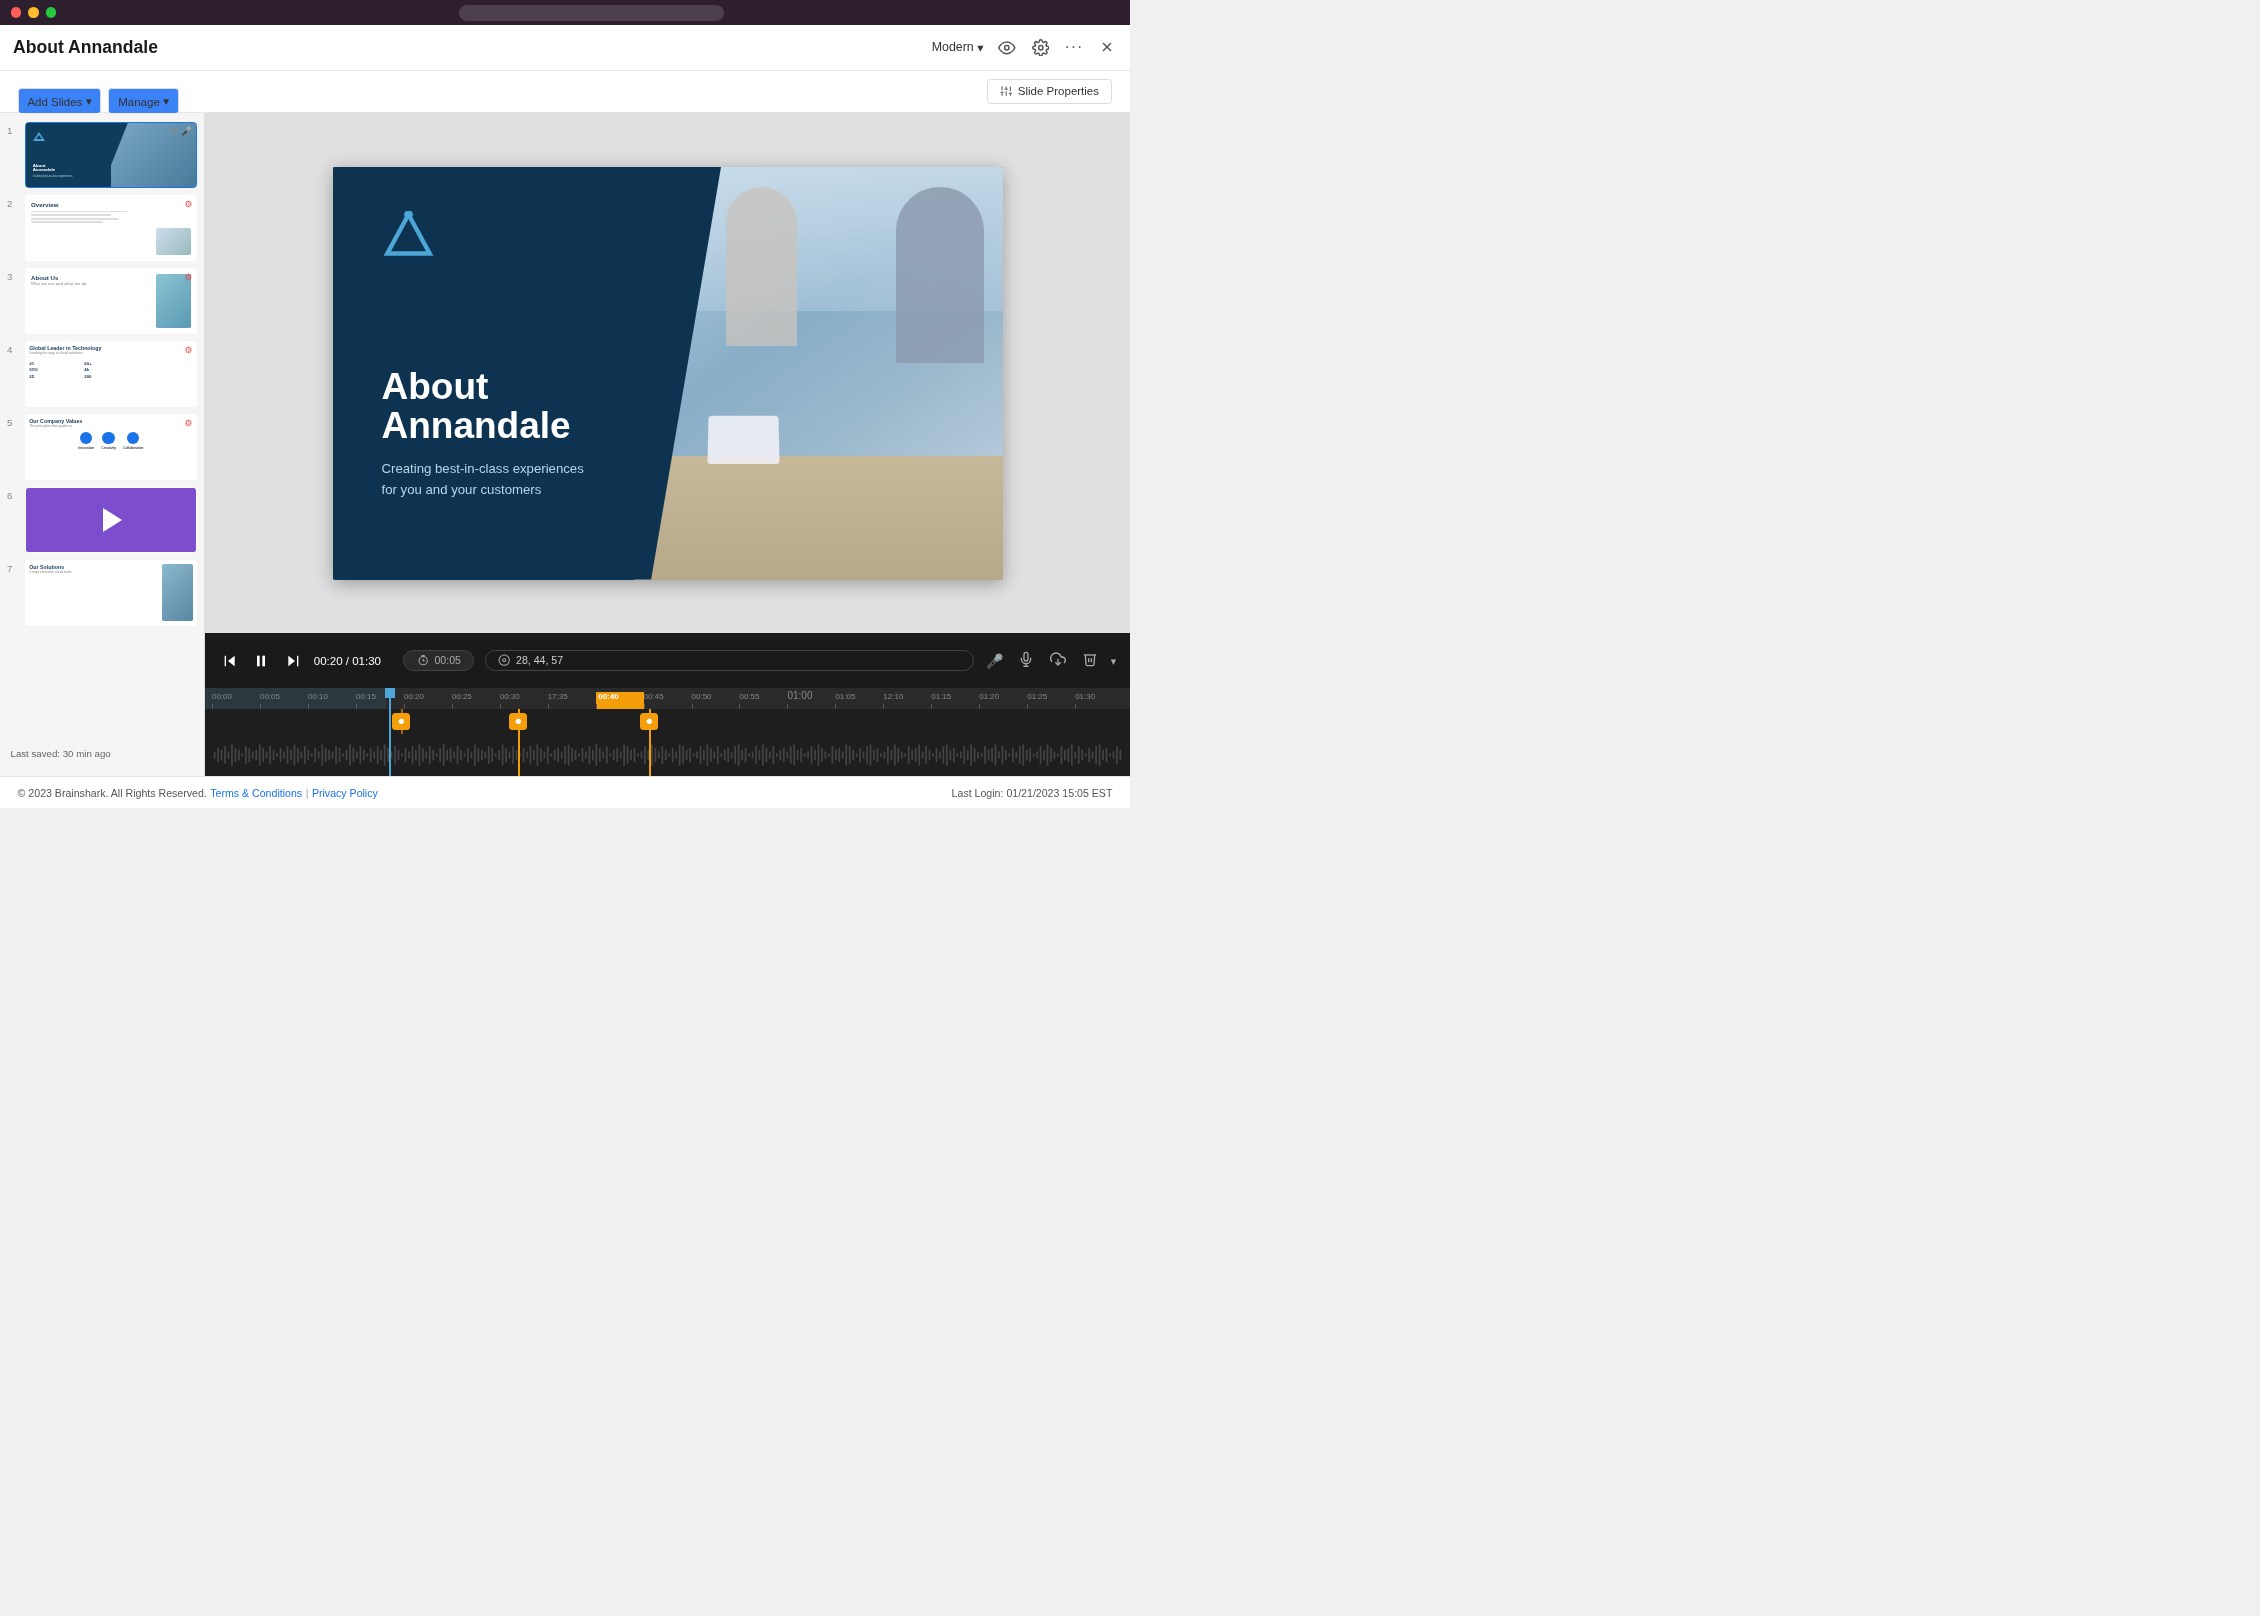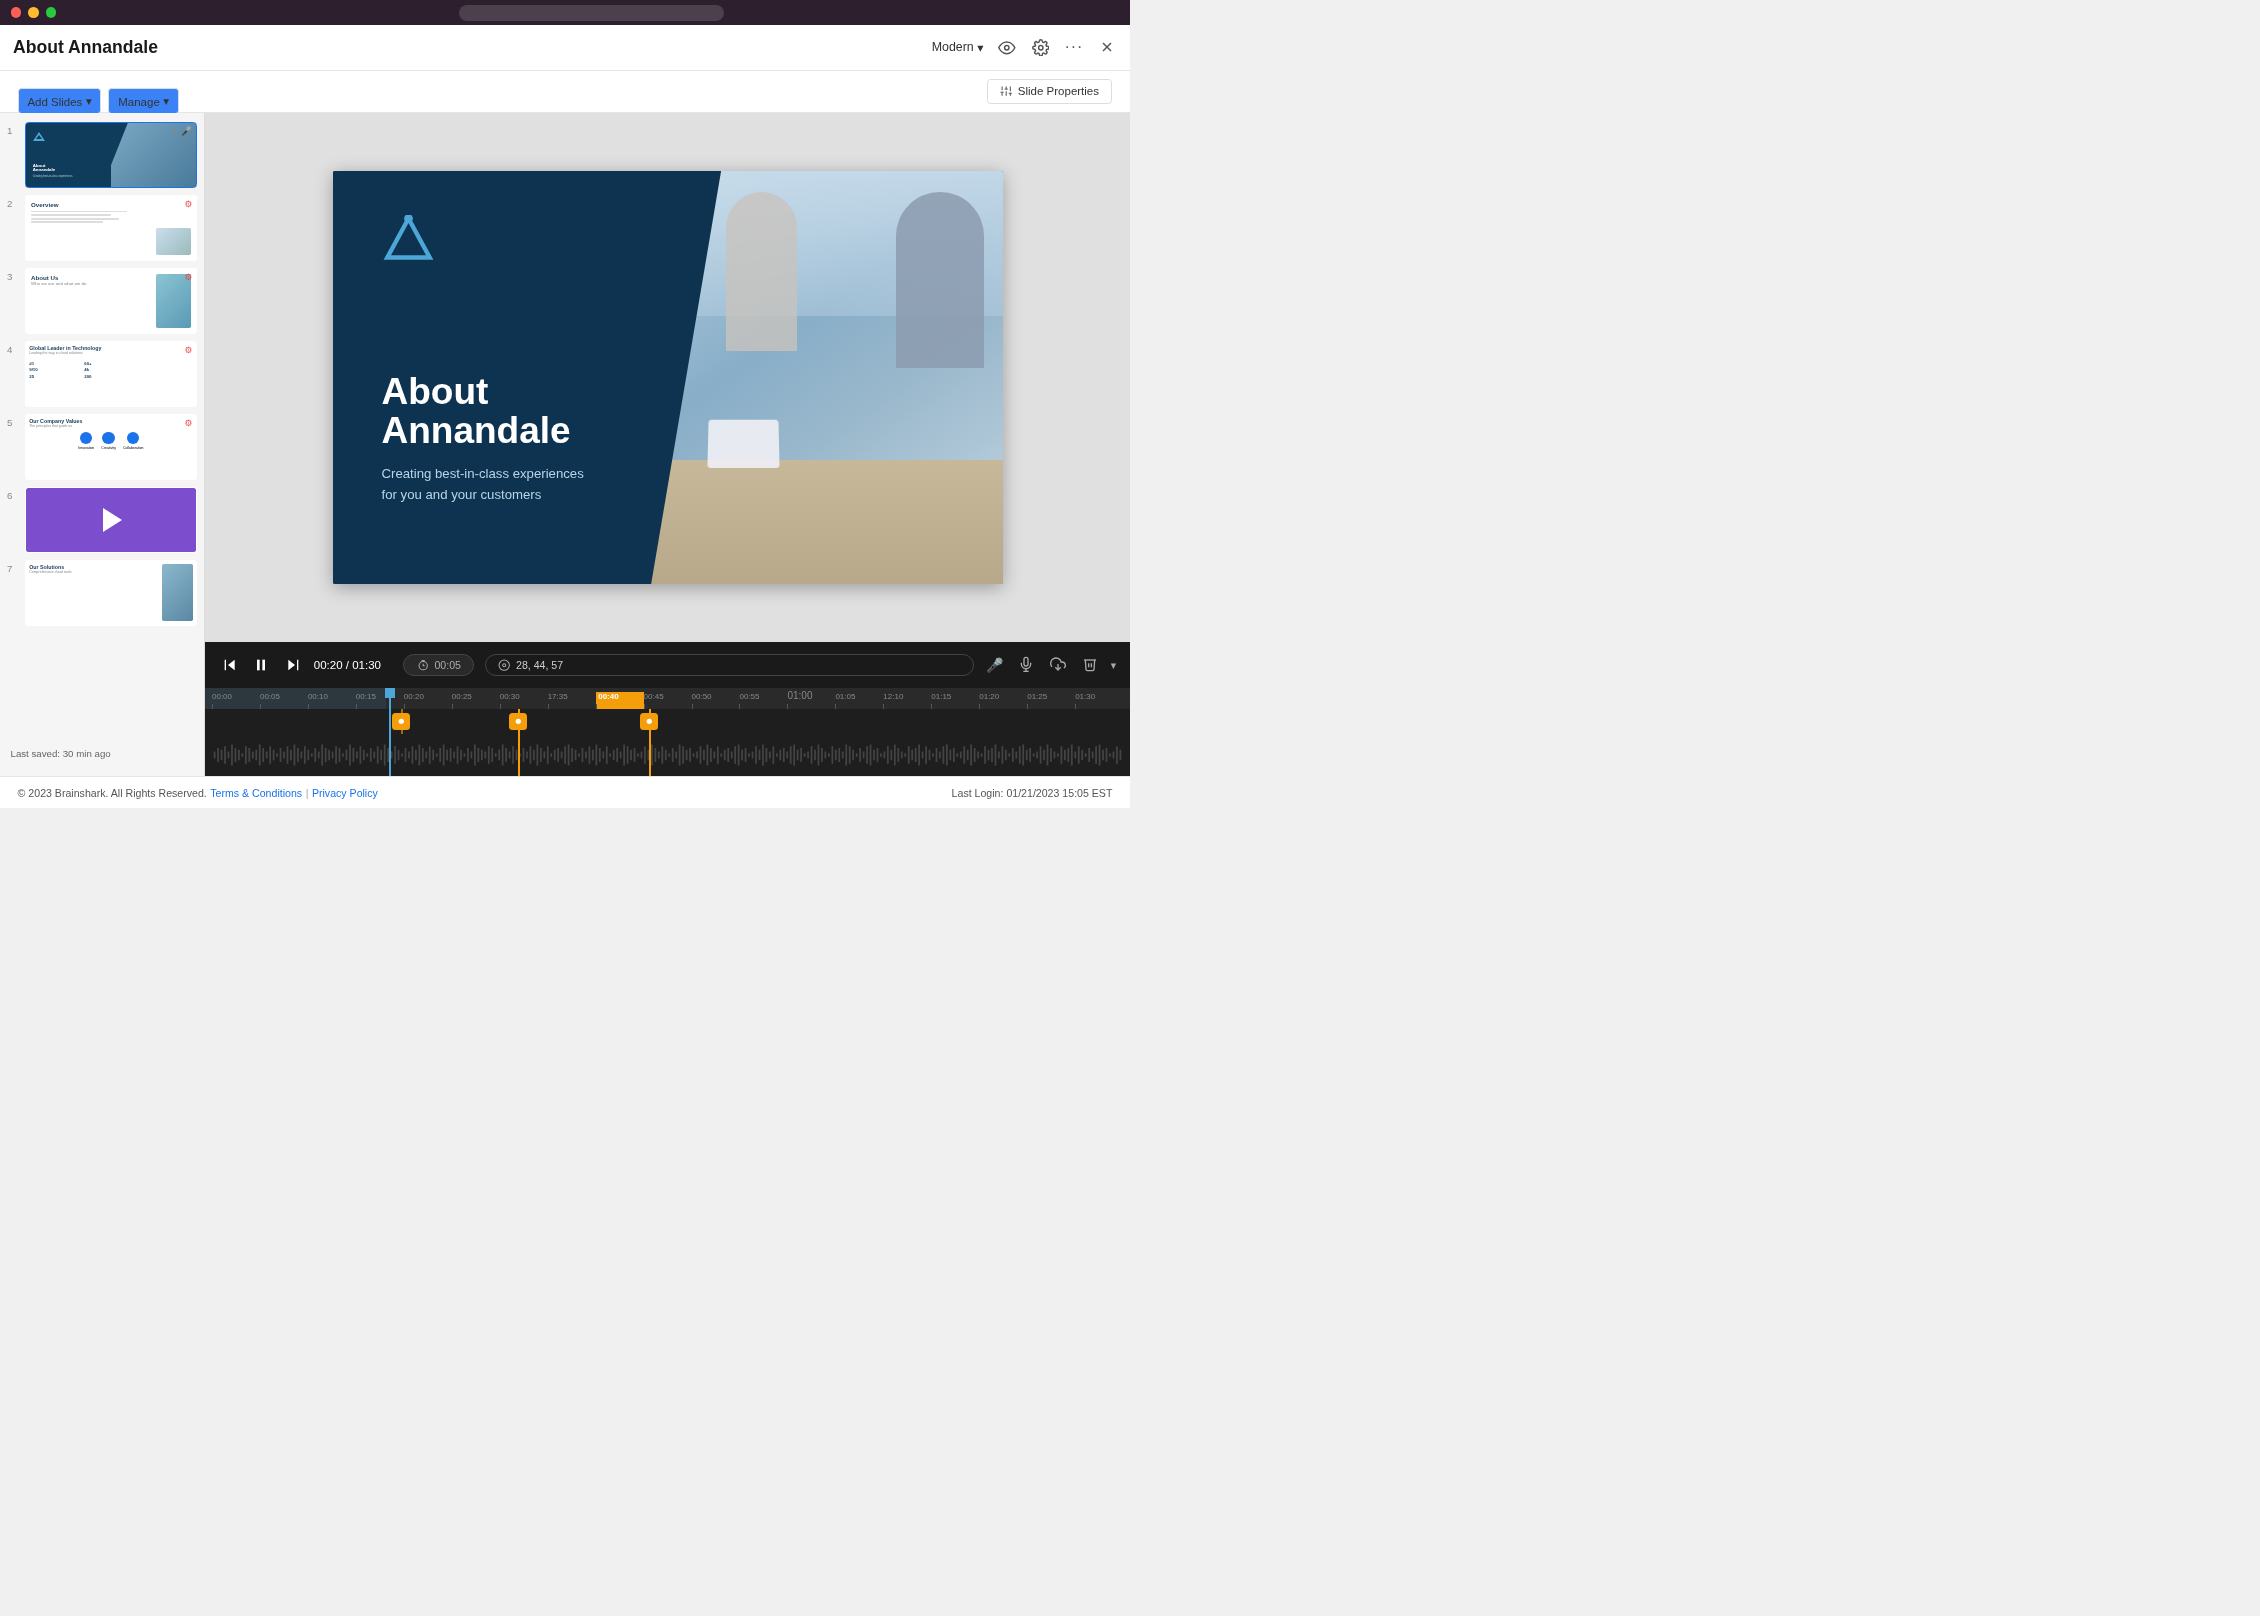--- a/index.html
+++ b/index.html
@@ -58,21 +58,21 @@
 
     
     .thumb6 { background: #7c4dcc; width: 100%; height: 100%; display: flex; align-items: center; justify-content: center; }
     .thumb6-play { width: 0; height: 0; border-top: 12.4px solid transparent; border-bottom: 12.4px solid transparent; border-left: 19.4px solid white; margin-left: 3.5px; }
 
     
     .slide-view { flex: 1; display: flex; align-items: center; justify-content: center; padding: 17.6px; background: #e0e0e0; }
     .slide-canvas { width: 670px; height: 413px; background: #0f3c5a; position: relative; overflow: hidden; border-radius: 1.8px; box-shadow: 0 3.5px 17.6px rgba(0,0,0,0.3); }
 
     
-    .video-controls { background: #1a1a1a; height: 46px; display: flex; align-items: center; padding: 0 14px; gap: 10.6px; }
+    .video-controls { background: #1a1a1a; height: 55px; display: flex; align-items: center; padding: 0 14px; gap: 10.6px; }
     .ctrl-btn { color: white; cursor: pointer; display: flex; align-items: center; justify-content: center; width: 21px; height: 21px; }
     .time-display { color: white; font-size: 11.5px; font-weight: 500; min-width: 79px; }
     .timer-pill { background: #2a2a2a; border: 0.9px solid #444; border-radius: 17.6px; padding: 3.5px 12.4px; color: #aaa; font-size: 10.6px; display: flex; align-items: center; gap: 5.3px; }
     .color-pill { background: #1a1a1a; border: 0.9px solid #444; border-radius: 17.6px; padding: 3.5px 12.4px; color: #ccc; font-size: 10.6px; display: flex; align-items: center; gap: 5.3px; flex: 1; }
     .ctrl-icon { color: #aaa; cursor: pointer; font-size: 14px; width: 21px; text-align: center; }
     .ctrl-expand { color: #aaa; cursor: pointer; font-size: 10.6px; margin-left: auto; }
 
     
     .timeline { background: #222; height: 88px; position: relative; overflow: hidden; }
     .timeline-ruler { height: 21px; background: #2a2a2a; display: flex; align-items: center; padding: 0 0; position: relative; overflow: hidden; }

